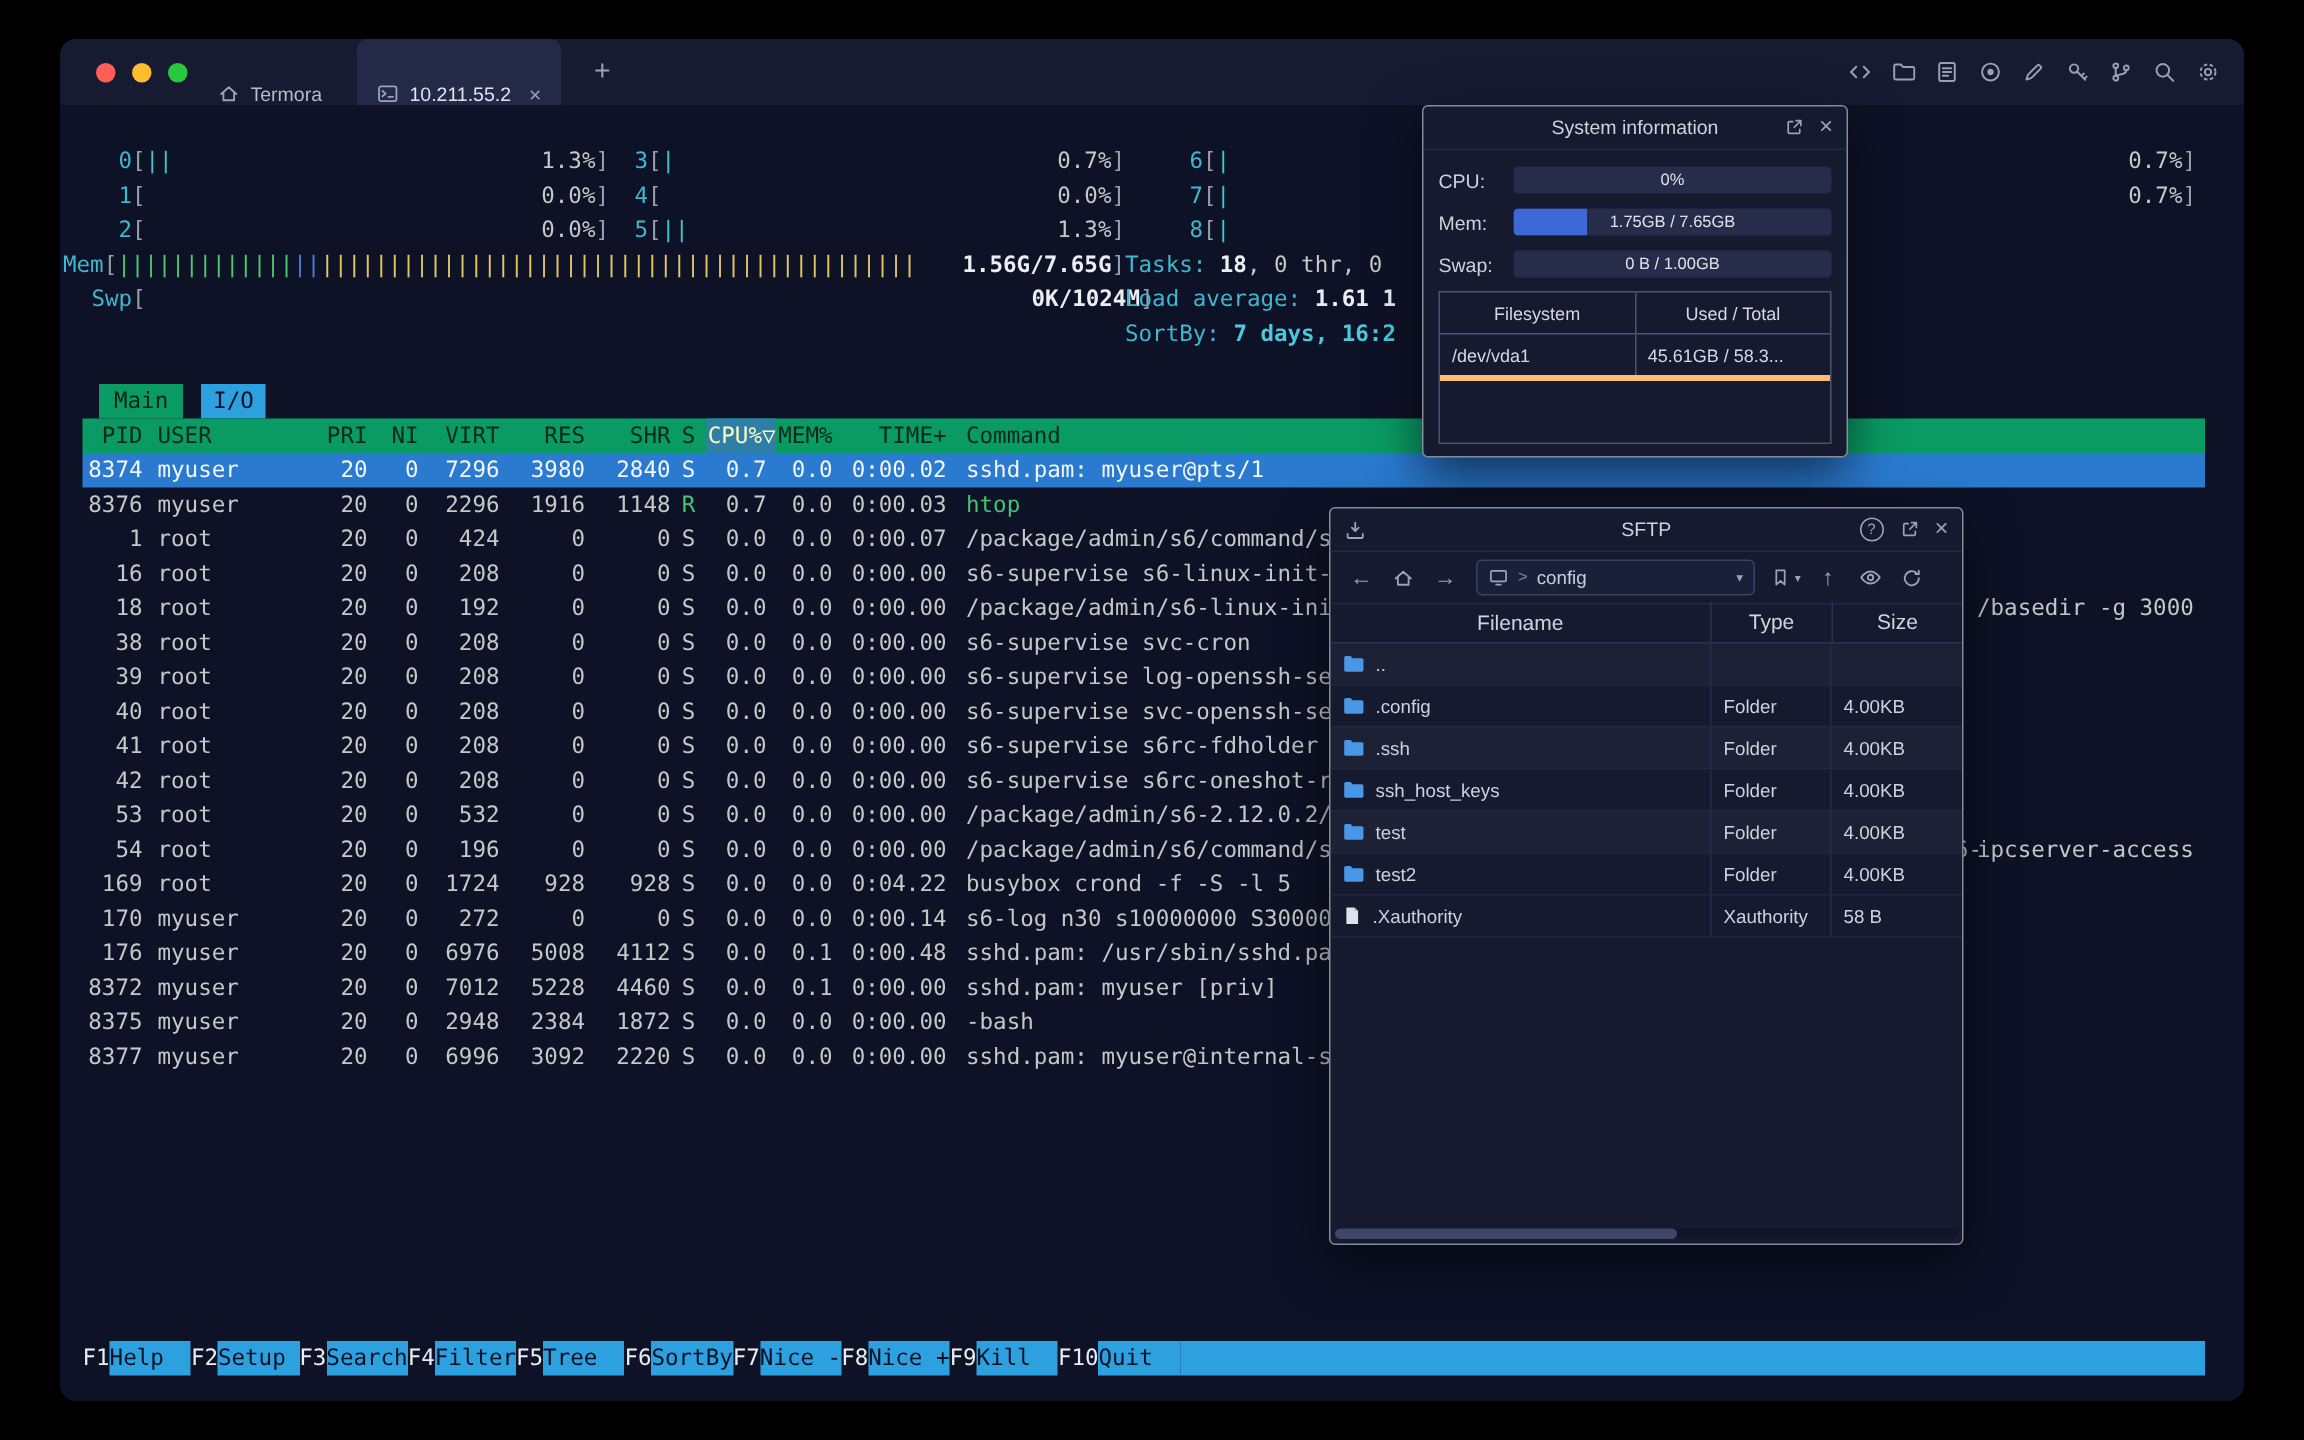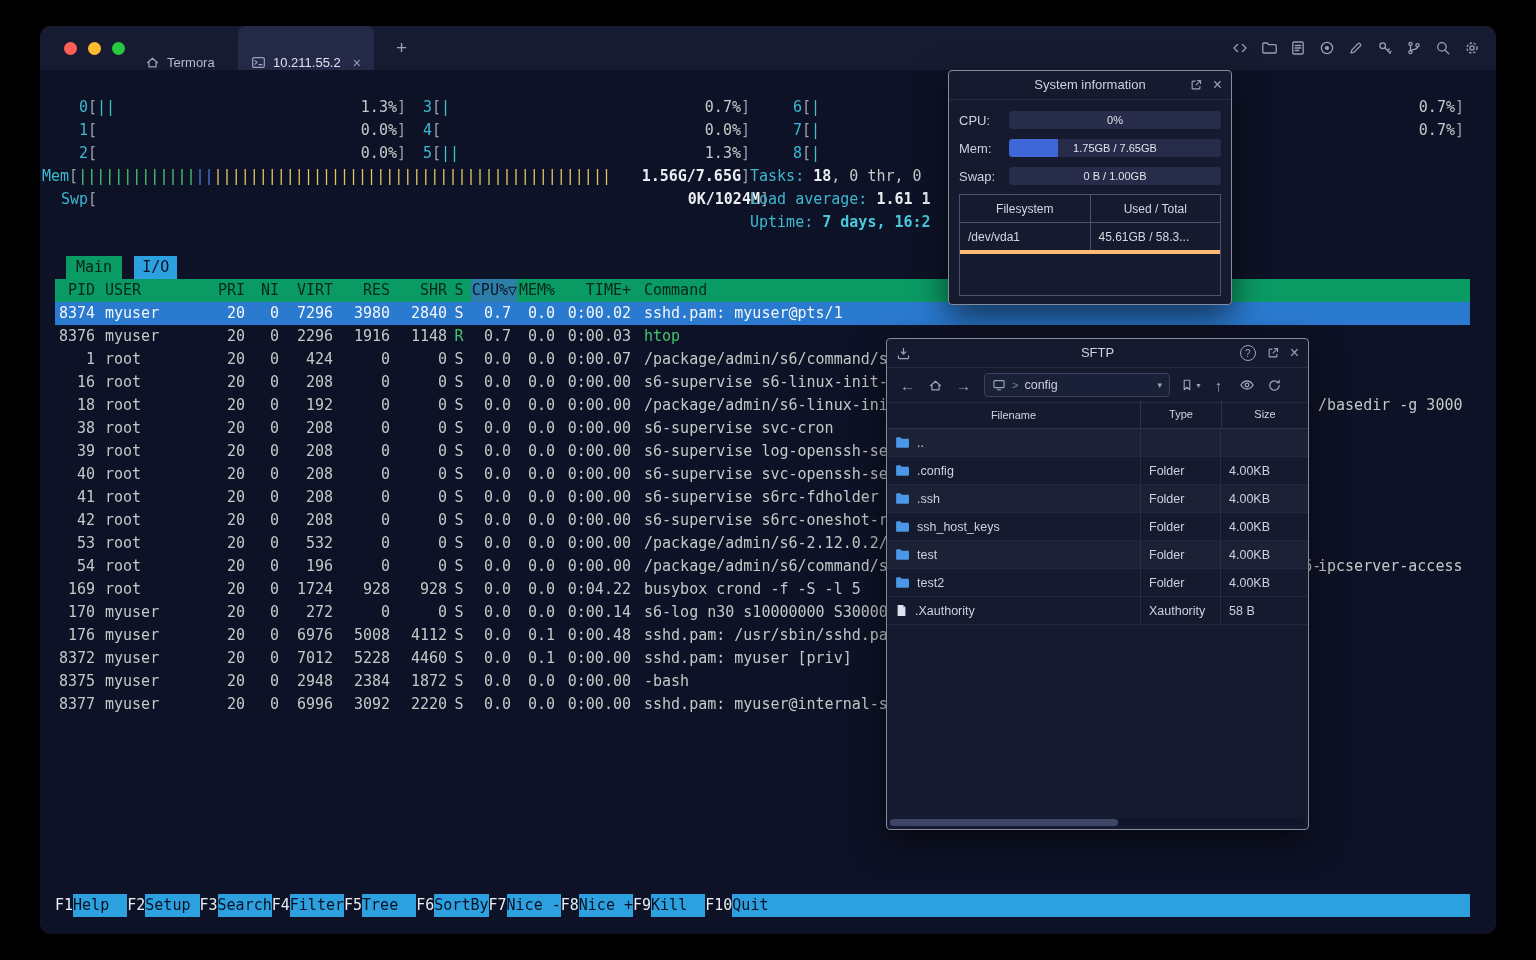--- a/index.html
+++ b/index.html
@@ -45,21 +45,21 @@
   .c-pri{width:36px;text-align:right;}
   .c-ni{width:34px;text-align:right;}
   .c-virt{width:54px;text-align:right;}
   .c-res{width:57px;text-align:right;}
   .c-shr{width:57px;text-align:right;}
   .c-s{width:24px;text-align:center;}
   .c-cpu{width:40px;text-align:right;}
   .c-mem{width:44px;text-align:right;}
   .c-time{width:76px;text-align:right;}
   .c-cmd{flex:1;padding-left:13px;overflow:hidden;position:relative;}
-  .hc-cpu{width:46px;text-align:right;background:#2e7fa8;color:#0f172a;}
+  .hc-cpu{width:46px;text-align:right;background:#2e7fa8;color:#fef9c3;}
   .hc-mem{width:38px;text-align:right;}
   .cmdtail{position:absolute;left:1263px;top:0;}
   .fnbar{display:flex;width:1415px;}
   .fk{color:#e9edf2;}
   .fl{background:#2da1e0;color:#0b1124;}
   .fill{flex:1;}
   
   .panel{position:absolute;background:#151a2f;border:1px solid #858b9f;border-radius:4px;box-shadow:0 12px 34px rgba(0,0,0,.6);font-family:"Liberation Sans",sans-serif;}
   .sysinfo{left:908px;top:44px;width:282px;height:233px;z-index:20;}
   .sftp{left:846px;top:312px;width:421px;height:490px;z-index:21;}
@@ -85,21 +85,21 @@
   .si-tr span{flex:1;display:flex;align-items:center;padding:0 8px;overflow:hidden;white-space:nowrap;}
   .si-tr span + span{border-left:1px solid #4c5270;}
   
   .p-toolbar{height:34px;display:flex;align-items:center;padding:0 8px;gap:3px;border-bottom:1px solid #232a44;color:#9aa3b8;}
   .tbtn{width:25px;height:24px;display:flex;align-items:center;justify-content:center;font-size:15px;}
   .pathbox{height:24px;flex:0 0 186px;display:flex;align-items:center;gap:6px;padding:0 7px;background:#1a2038;border:1px solid #3a4260;border-radius:4px;margin:0 5px;color:#c8cedb;font-size:12.5px;box-sizing:border-box;}
   .pchev{margin-left:auto;font-size:9px;color:#9aa3b8;}
   .psep{color:#7e8699;font-size:11px;}
   .mini{font-size:8px;margin-left:2px;}
   .ftable{position:absolute;left:0;right:0;top:62px;bottom:12px;overflow:hidden;}
-  .fhead{display:flex;height:27px;align-items:center;border-bottom:1px solid #2c3350;color:#cfd5e0;font-size:11px;}
+  .fhead{display:flex;height:27px;align-items:center;border-bottom:1px solid #2c3350;color:#cfd5e0;font-size:14px;}
   .fh-name{width:253px;text-align:center;}
   .fh-type{width:80px;text-align:center;border-left:1px solid #2c3350;align-self:stretch;line-height:26px;}
   .fh-size{flex:1;text-align:center;border-left:1px solid #2c3350;align-self:stretch;line-height:26px;}
   .frow{display:flex;height:27px;align-items:center;border-bottom:1px solid #20273e;font-size:12.5px;color:#ccd2dd;}
   .frow.alt{background:rgba(255,255,255,.03);}
   .fc-name{width:253px;display:flex;align-items:center;gap:7px;padding-left:8px;overflow:hidden;box-sizing:border-box;}
   .ficon{display:flex;align-items:center;}
   .fc-type{width:80px;padding-left:8px;border-left:1px solid #262d47;align-self:stretch;display:flex;align-items:center;overflow:hidden;white-space:nowrap;box-sizing:border-box;}
   .fc-size{flex:1;padding-left:8px;border-left:1px solid #262d47;align-self:stretch;display:flex;align-items:center;}
   .hscroll{position:absolute;left:3px;right:3px;bottom:3px;height:7px;background:#10152a;border-radius:4px;}
@@ -201,21 +201,21 @@
       <div class="trow meter" style="left: 374px; top: 72px;"><span class="cy mid">5</span><span class="br">[</span><span class="ticks tcyan">||</span><span class="mval">1.3%</span><span class="br">]</span></div>
       <div class="trow meter" style="left: 744px; top: 26px;"><span class="cy mid">6</span><span class="br">[</span><span class="ticks tcyan">|</span><span class="mval">0.7%</span><span class="br">]</span></div>
       <div class="trow meter" style="left: 744px; top: 49px;"><span class="cy mid">7</span><span class="br">[</span><span class="ticks tcyan">|</span><span class="mval">0.7%</span><span class="br">]</span></div>
       <div class="trow meter" style="left: 744px; top: 72px;"><span class="cy mid">8</span><span class="br">[</span><span class="ticks tcyan">|</span><span class="mval">0.7%</span><span class="br">]</span></div>
       <div class="trow meter" style="left: 1088px; top: 26px;"><span class="cy mid">9</span><span class="br">[</span><span class="ticks tcyan">|</span><span class="mval">0.7%</span><span class="br">]</span></div>
       <div class="trow meter" style="left: 1088px; top: 49px;"><span class="cy mid">10</span><span class="br">[</span><span class="ticks tcyan">|</span><span class="mval">0.7%</span><span class="br">]</span></div>
       <div class="trow bigmeter" style="left: 2px; top: 95px;"><span class="cy">Mem</span><span class="br">[</span><span class="ticks"><span style="color: rgb(71, 201, 110);">|||||||||||||</span><span style="color: rgb(74, 123, 216);">||</span><span style="color: rgb(224, 197, 99);">||||||||||||||||||||||||||||||||||||||||||||</span></span><span class="bval">1.56G/7.65G</span><span class="br">]</span></div>
       <div class="trow bigmeter" style="left: 10px; top: 118px; margin-left: 11px;"><span class="cy">Swp</span><span class="br">[</span><span class="ticks"></span><span class="bval">0K/1024M</span><span class="br">]</span></div>
       <div class="trow" style="left: 710px; top: 95px;"><span class="cy">Tasks: </span><span class="wb">18</span><span>, 0 thr, 0 </span></div>
       <div class="trow" style="left: 710px; top: 118px;"><span class="cy">Load average: </span><span class="wb">1.61 1</span></div>
-      <div class="trow" style="left: 710px; top: 141px;"><span class="cy">Uptime: </span><span class="cyb">7 days, 16:2</span></div>
+      <div class="trow" style="left: 710px; top: 141px;"><span class="cy">SortBy: </span><span class="cyb">7 days, 16:2</span></div>
       <div class="trow scrtabs" style="left: 26px; top: 186px;"><span class="scrtab tab-green">Main</span><span class="scrtab tab-blue">I/O</span></div>
       <div class="trow phead" style="left: 15px; top: 209px;"><span class="c-pid">PID</span><span class="c-user">USER</span><span class="c-pri">PRI</span><span class="c-ni">NI</span><span class="c-virt">VIRT</span><span class="c-res">RES</span><span class="c-shr">SHR</span><span class="c-s">S</span><span class="hc-cpu">CPU%▽</span><span class="hc-mem">MEM%</span><span class="c-time">TIME+</span><span class="c-cmd">Command</span></div>
       <div class="trow prow sel" style="left: 15px; top: 232px;"><span class="c-pid">8374</span><span class="c-user">myuser</span><span class="c-pri">20</span><span class="c-ni">0</span><span class="c-virt">7296</span><span class="c-res">3980</span><span class="c-shr">2840</span><span class="c-s">S</span><span class="c-cpu">0.7</span><span class="c-mem">0.0</span><span class="c-time">0:00.02</span><span class="c-cmd">sshd.pam: myuser@pts/1</span></div>
       <div class="trow prow" style="left: 15px; top: 255px;"><span class="c-pid">8376</span><span class="c-user">myuser</span><span class="c-pri">20</span><span class="c-ni">0</span><span class="c-virt">2296</span><span class="c-res">1916</span><span class="c-shr">1148</span><span class="c-s grn">R</span><span class="c-cpu">0.7</span><span class="c-mem">0.0</span><span class="c-time">0:00.03</span><span class="c-cmd grn">htop</span></div>
       <div class="trow prow" style="left: 15px; top: 278px;"><span class="c-pid">1</span><span class="c-user">root</span><span class="c-pri">20</span><span class="c-ni">0</span><span class="c-virt">424</span><span class="c-res">0</span><span class="c-shr">0</span><span class="c-s">S</span><span class="c-cpu">0.0</span><span class="c-mem">0.0</span><span class="c-time">0:00.07</span><span class="c-cmd">/package/admin/s6/command/s6-svscan -d4 -- /run/service</span></div>
       <div class="trow prow" style="left: 15px; top: 301px;"><span class="c-pid">16</span><span class="c-user">root</span><span class="c-pri">20</span><span class="c-ni">0</span><span class="c-virt">208</span><span class="c-res">0</span><span class="c-shr">0</span><span class="c-s">S</span><span class="c-cpu">0.0</span><span class="c-mem">0.0</span><span class="c-time">0:00.00</span><span class="c-cmd">s6-supervise s6-linux-init-shutdownd</span></div>
       <div class="trow prow" style="left: 15px; top: 324px;"><span class="c-pid">18</span><span class="c-user">root</span><span class="c-pri">20</span><span class="c-ni">0</span><span class="c-virt">192</span><span class="c-res">0</span><span class="c-shr">0</span><span class="c-s">S</span><span class="c-cpu">0.0</span><span class="c-mem">0.0</span><span class="c-time">0:00.00</span><span class="c-cmd">/package/admin/s6-linux-init/command/s6-linux-init-shutdownd -c /run/s6</span><span class="cmdtail">/basedir -g 3000</span></div>
       <div class="trow prow" style="left: 15px; top: 347px;"><span class="c-pid">38</span><span class="c-user">root</span><span class="c-pri">20</span><span class="c-ni">0</span><span class="c-virt">208</span><span class="c-res">0</span><span class="c-shr">0</span><span class="c-s">S</span><span class="c-cpu">0.0</span><span class="c-mem">0.0</span><span class="c-time">0:00.00</span><span class="c-cmd">s6-supervise svc-cron</span></div>
       <div class="trow prow" style="left: 15px; top: 370px;"><span class="c-pid">39</span><span class="c-user">root</span><span class="c-pri">20</span><span class="c-ni">0</span><span class="c-virt">208</span><span class="c-res">0</span><span class="c-shr">0</span><span class="c-s">S</span><span class="c-cpu">0.0</span><span class="c-mem">0.0</span><span class="c-time">0:00.00</span><span class="c-cmd">s6-supervise log-openssh-server</span></div>
       <div class="trow prow" style="left: 15px; top: 393px;"><span class="c-pid">40</span><span class="c-user">root</span><span class="c-pri">20</span><span class="c-ni">0</span><span class="c-virt">208</span><span class="c-res">0</span><span class="c-shr">0</span><span class="c-s">S</span><span class="c-cpu">0.0</span><span class="c-mem">0.0</span><span class="c-time">0:00.00</span><span class="c-cmd">s6-supervise svc-openssh-server</span></div>

